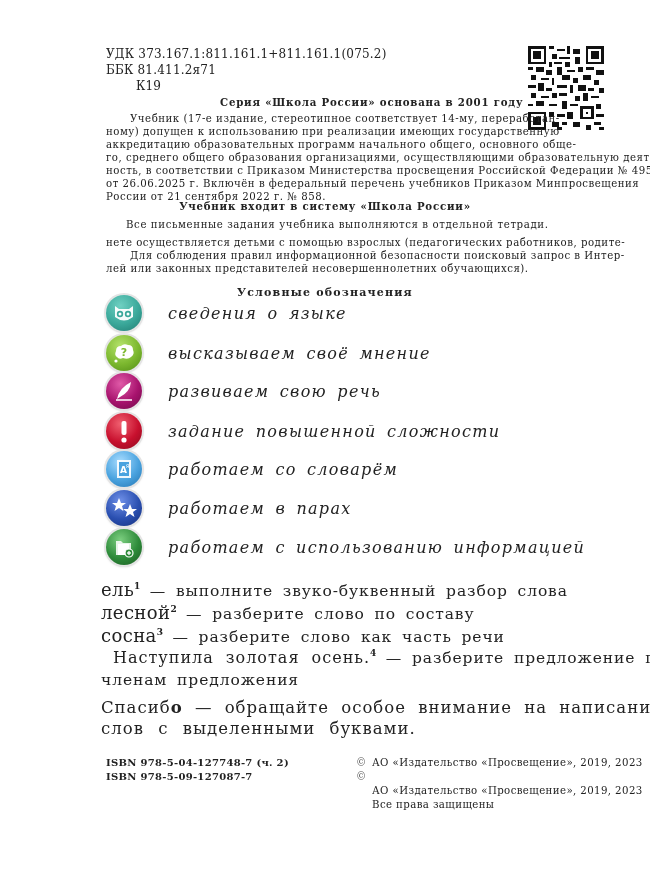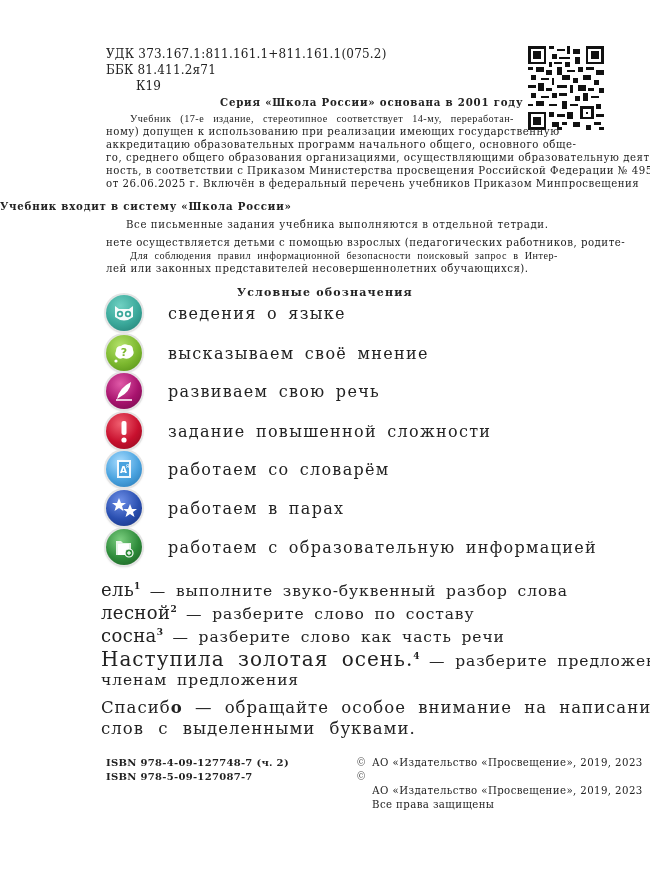--- a/index.html
+++ b/index.html
@@ -8,36 +8,36 @@
   .abs { position: absolute; }
   .sm { font-size: 10.2px; line-height: 13px; letter-spacing: 0.5px; }
   .codes { left: 106px; top: 46px; font-size: 12px; line-height: 16px; letter-spacing: 0.2px; }
   .codes .row { white-space: nowrap; }
   .codes .k19 { padding-left: 30px; }
   .series { left: 220px; top: 96px; font-weight: bold; font-size: 10.2px; letter-spacing: 0.8px; }
   .para { left: 106px; width: 408px; text-align: justify; }
   .para.full { width: 452px; }
   .p1 { top: 112px; }
   .p1 .line { display: block; white-space: nowrap; text-align-last: justify; text-align: justify; }
-  .indent { text-indent: 24px; font-family: Liberation Serif, serif; }
-  .sys { left: 0; width: 650px; top: 200px; text-align: left; font-weight: bold; font-size: 10.2px; letter-spacing: 0.8px; }
+  .indent { text-indent: 24px; }
+  .sys { left: 0; width: 650px; top: 200px; text-align: center; font-weight: bold; font-size: 10.2px; letter-spacing: 0.8px; }
   .note1 { left: 126px; top: 219px; font-size: 10.2px; letter-spacing: 0.6px; }
   .p2 { top: 236px; }
   .qr { left: 528px; top: 46px; width: 76px; height: 84px; }
   .legend-title { left: 0; width: 650px; top: 286px; text-align: center; font-weight: bold; font-size: 11px; letter-spacing: 1.2px; }
   .legend-item { left: 106px; height: 36px; display: flex; align-items: center; }
   .legend-icon { width: 36px; height: 36px; border-radius: 50%; position: relative; flex: none;
                  box-shadow: 0 0 0 2px #e4e4e4, 0 1px 3px rgba(0,0,0,0.35); }
   .legend-icon svg { position: absolute; left: 0; top: 0; }
-  .legend-label { margin-left: 26px; font-size: 16px; letter-spacing: 1.3px; word-spacing: 4px; color: #222; white-space: nowrap; }
+  .legend-label { margin-left: 26px; font-size: 16px; letter-spacing: 1.3px; word-spacing: 4px; color: #222; white-space: nowrap; font-style: italic; }
   .rule { left: 101px; font-size: 17.5px; letter-spacing: 0.4px; word-spacing: 3px; white-space: nowrap; color: #222; }
   .rule .word { font-size: 18px; text-align: right; }
   .rule .sup { font-size: 9px; vertical-align: super; line-height: 0; font-weight: bold; }
   .rule .desc { font-size: 15.5px; letter-spacing: 0.9px; word-spacing: 4px; }
-  .rule.big .word { font-size: 20px; letter-spacing: 1px; word-spacing: 6px; }
+  .rule.big .word { font-size: 16px; letter-spacing: 1px; word-spacing: 6px; margin-left: 12px; }
   .spasibo { left: 101px; top: 697px; width: 498px; font-size: 16.5px; letter-spacing: 1px; line-height: 21px; }
   .spasibo .l1 { display: block; white-space: nowrap; text-align: justify; text-align-last: justify; word-spacing: 6px; }
   .spasibo .l2 { display: block; white-space: nowrap; word-spacing: 8px; }
   .b { font-weight: bold; }
   .isbn { left: 106px; top: 756px; font-weight: bold; font-size: 10px; line-height: 14px; letter-spacing: 0.3px; }
   .copy { left: 356px; top: 756px; font-size: 10.2px; line-height: 14px; letter-spacing: 0.4px; }
   .copy .r { display: flex; }
   .copy .c { width: 16px; flex: none; color: #555; }
 </style>
 </head>
@@ -128,20 +128,21 @@
   </svg>
 </div>
 
 <div class="abs para p1 sm">
   <span class="line indent">Учебник (17-е издание, стереотипное соответствует 14-му, переработан-</span>
   <span class="line">ному) допущен к использованию при реализации имеющих государственную</span>
   <span class="line">аккредитацию образовательных программ начального общего, основного обще-</span>
   <span class="line" style="width:452px">го, среднего общего образования организациями, осуществляющими образовательную деятель-</span>
   <span class="line" style="width:452px">ность, в соответствии с Приказом Министерства просвещения Российской Федерации № 495</span>
   <span class="line" style="width:452px">от 26.06.2025 г. Включён в федеральный перечень учебников Приказом Минпросвещения</span>
+  <span class="line" style="text-align-last:left">России от 21 сентября 2022 г. № 858.</span>
 </div>
 
 <div class="abs sys">Учебник входит в систему «Школа России»</div>
 <div class="abs note1">Все письменные задания учебника выполняются в отдельной тетради.</div>
 
 <div class="abs para full p2 sm">
   <span class="line" style="display:block;white-space:nowrap;text-align:justify;text-align-last:justify">нете осуществляется детьми с помощью взрослых (педагогических работников, родите-</span>
   <span class="line indent" style="display:block;white-space:nowrap;text-align:justify;text-align-last:justify">Для соблюдения правил информационной безопасности поисковый запрос в Интер-</span>
   <span class="line" style="display:block;white-space:nowrap">лей или законных представителей несовершеннолетних обучающихся).</span>
 </div>
@@ -217,21 +218,21 @@
 <div class="abs legend-item" style="top:529px">
   <div class="legend-icon" style="background:radial-gradient(circle at 40% 30%,#7ccf80,#2e8b3a 55%,#1a5a22)">
     <svg width="36" height="36" viewBox="0 0 36 36">
         <path d="M10 12 L15 12 L17 14 L25 14 L25 26 L10 26 Z" fill="#fff" opacity="0.85"></path>
         <path d="M12 15 L23 15 L23 26 L12 26 Z" fill="#fff"></path>
         <circle cx="23" cy="24" r="4" fill="#2e8b3a" stroke="#fff" stroke-width="1.2"></circle>
         <line x1="21" y1="24" x2="25" y2="24" stroke="#fff" stroke-width="1.3"></line>
         <line x1="23" y1="22" x2="23" y2="26" stroke="#fff" stroke-width="1.3"></line>
       </svg>
   </div>
-  <span class="legend-label">работаем с образовательную информацией</span>
+  <span class="legend-label">работаем с использованию информацией</span>
 </div>
 
 <div class="abs rule" style="top:579px">
   <span class="word">ель</span><span class="sup">1</span>
   <span class="desc">— выполните звуко-буквенный разбор слова</span>
 </div>
 <div class="abs rule" style="top:602px">
   <span class="word">лесной</span><span class="sup">2</span>
   <span class="desc">— разберите слово по составу</span>
 </div>
@@ -246,21 +247,21 @@
 <div class="abs rule" style="top:669px">
   <span class="desc">членам предложения</span>
 </div>
 
 <div class="abs spasibo">
   <span class="l1"><span><span>Спасиб</span><span class="b">о</span></span> <span>— обращайте особое внимание на написание</span></span>
   <span class="l2">слов с выделенными буквами.</span>
 </div>
 
 <div class="abs isbn">
-  <div>ISBN 978-4-09-127748-7 (ч. 2)</div>
+  <div>ISBN 978-5-04-127748-7 (ч. 2)</div>
   <div>ISBN 978-5-09-127087-7</div>
 </div>
 
 <div class="abs copy">
   <div class="r">
       <span class="c">©</span>
       <span>АО «Издательство «Просвещение», 2019, 2023</span>
     </div>
   <div class="r">
       <span class="c">©</span>

